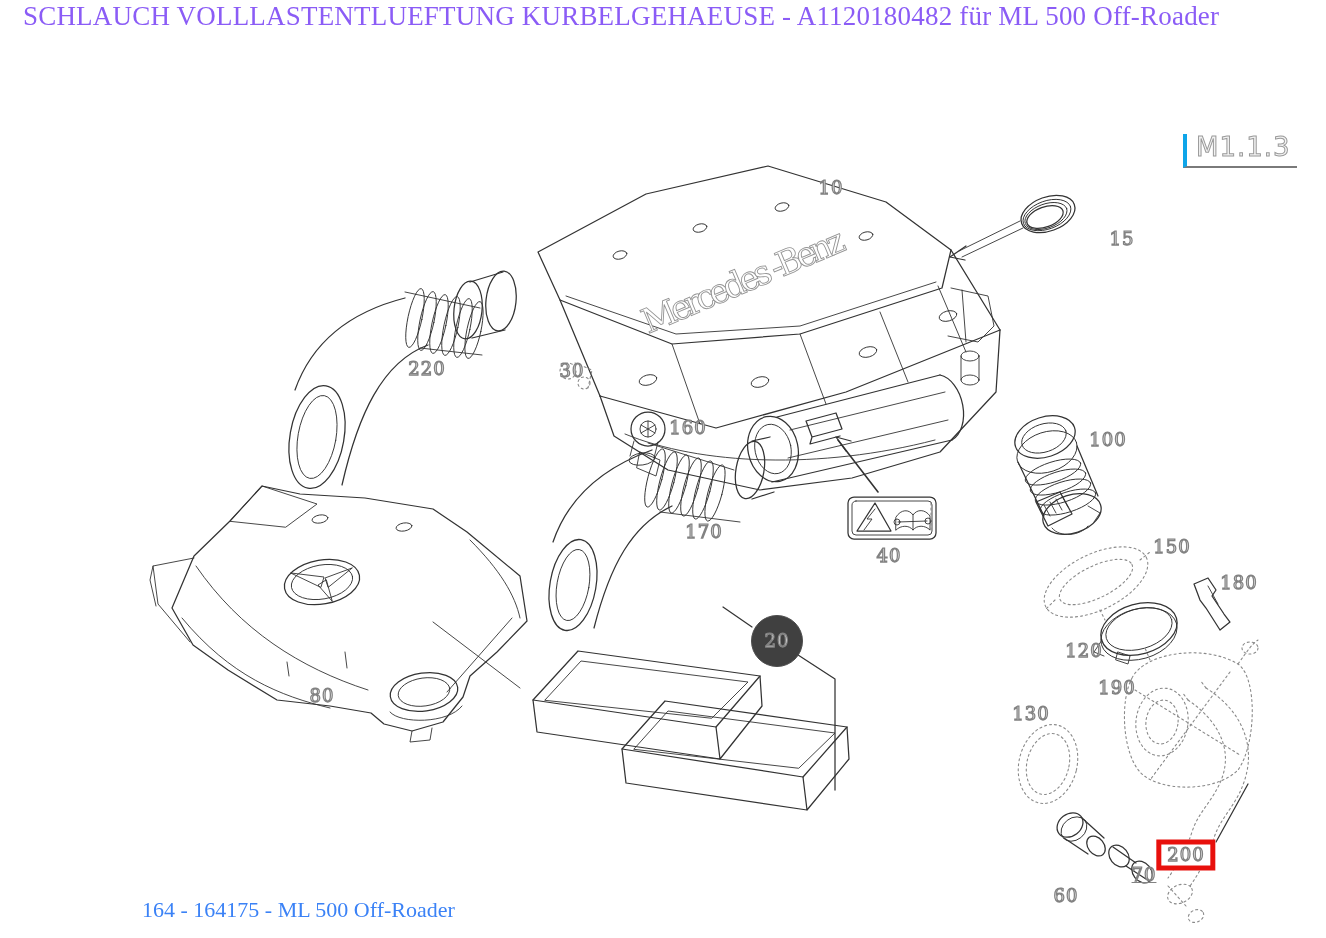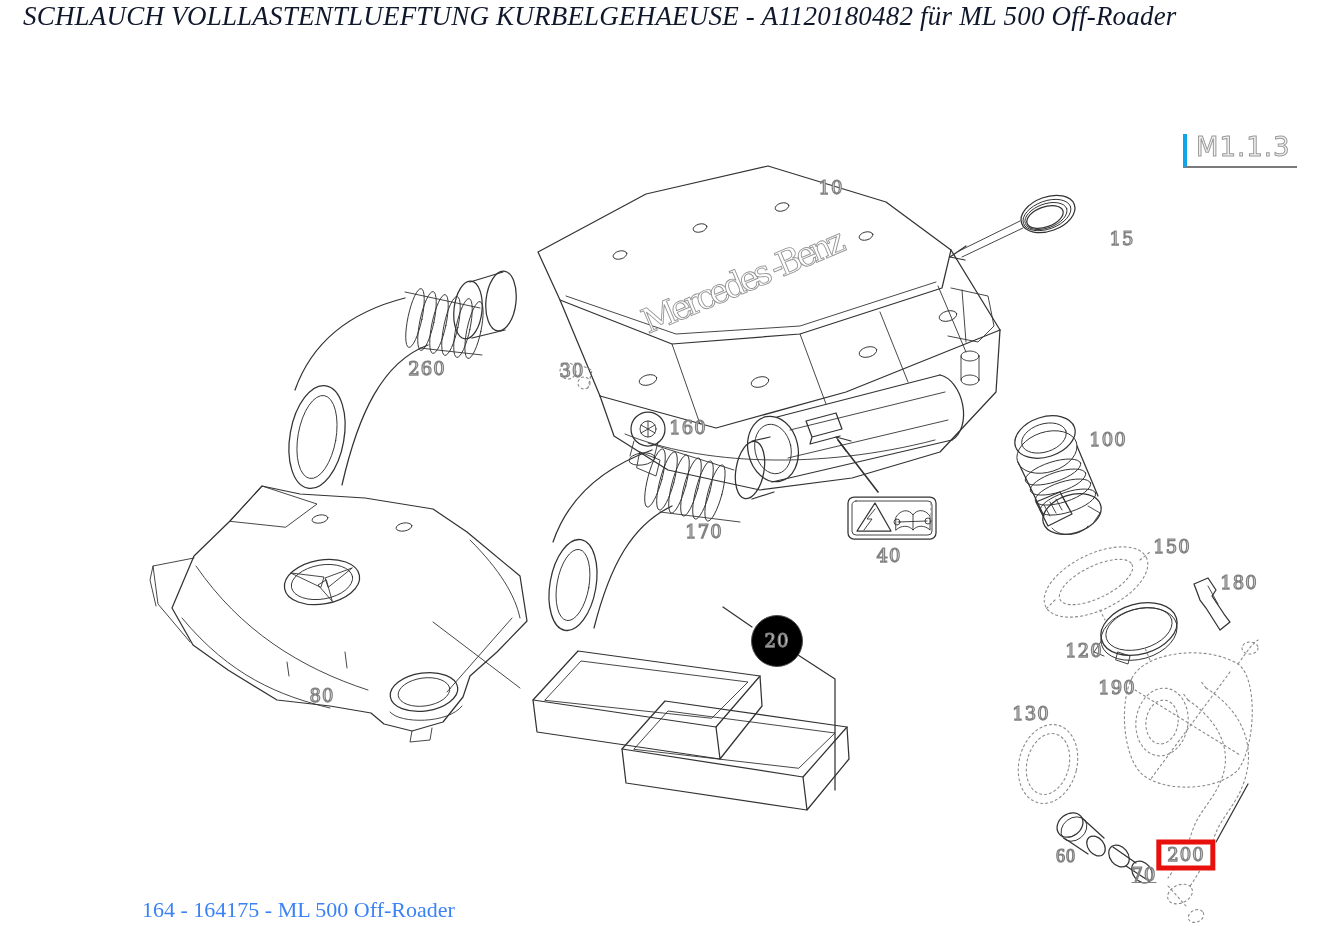--- a/index.html
+++ b/index.html
@@ -1,22 +1,22 @@
 <!DOCTYPE html>
 <html style="--hl: #e8100c; --line: #333333; --dots: #8a8a8a;"><head>
 <meta charset="utf-8">
 <style>
   html,body{margin:0;padding:0;}
   body{
     width:1326px;height:938px;position:relative;background:#ffffff;
     font-family:"Liberation Serif", serif;overflow:hidden;
   }
   #title{
-    position:absolute;left:23px;top:1px;font-size:27px;color:#0f172a;
-    white-space:nowrap;letter-spacing:.2px;font-style:italic;
+    position:absolute;left:23px;top:1px;font-size:27px;color:#8b5cf6;
+    white-space:nowrap;letter-spacing:.2px;
   }
   #footer{
     position:absolute;left:142px;top:897px;font-size:22px;color:#3b82f6;
     white-space:nowrap;
   }
   #module{
     position:absolute;left:1183px;top:134px;min-width:80px;height:28px;
     border-left:4px solid #0ea5e9;border-bottom:2px solid #7a7a7a;
     padding:0 6px 4px 9px;
     font-family:"DejaVu Sans", sans-serif;font-size:26px;line-height:26px;
@@ -33,21 +33,21 @@
   }
   #callout-layer{position:absolute;left:0;top:0;width:1326px;height:938px;}
   .callout{
     position:absolute;transform:translate(-50%,-50%);
     font-family:"DejaVu Serif", serif;font-size:18px;line-height:1;
     color:#fbfbfb;-webkit-text-stroke:1.25px #828282;
     letter-spacing:1px;white-space:nowrap;cursor:pointer;
   }
   .callout.circled{
     width:50px;height:50px;border:1.6px solid #4d4d4d;border-radius:50%;
-    display:flex;align-items:center;justify-content:center;background:#000000;text-align:center;
+    display:flex;align-items:center;justify-content:center;background:#404040;text-align:center;
   }
   .callout.highlighted{
     border:5px solid var(--hl,#e8100c);background:#fff;padding:1px 6px 2px 6px;
   }
 </style>
 </head>
 <body>
 
 <div id="title">SCHLAUCH VOLLLASTENTLUEFTUNG KURBELGEHAEUSE - A1120180482 für ML 500 Off-Roader</div>
 
@@ -271,31 +271,31 @@
     <path class="ln" d="M1216,842 L1248,784"></path>
   </g>
 
   <text class="brand" transform="translate(648,334) rotate(-23)" textLength="218">Mercedes -Benz</text>
 </svg>
 </div>
 
 <div id="callout-layer">
     <div class="callout" style="left: 831px; top: 188px;">10</div>
     <div class="callout" style="left: 1078px; top: 239px; margin-left: 44px;">15</div>
-    <div class="callout" style="left: 427px; top: 369px;">260</div>
+    <div class="callout" style="left: 427px; top: 369px;">220</div>
     <div class="callout" style="left: 540px; top: 371px; margin-left: 32px;">30</div>
     <div class="callout" style="left: 688px; top: 428px;">160</div>
     <div class="callout" style="left: 704px; top: 532px;">170</div>
     <div class="callout" style="left: 1108px; top: 440px;">100</div>
     <div class="callout" style="left: 889px; top: 556px;">40</div>
     <div class="callout" style="left: 1172px; top: 547px;">150</div>
     <div class="callout" style="left: 1239px; top: 583px;">180</div>
     <div class="callout" style="left: 1084px; top: 651px;">120</div>
     <div class="callout" style="left: 1117px; top: 688px;">190</div>
     <div class="callout" style="left: 1031px; top: 714px;">130</div>
     <div class="callout circled" style="left: 777px; top: 641px;">20</div>
     <div class="callout" style="left: 322px; top: 696px;">80</div>
-    <div class="callout" style="left: 1066px; top: 856px; font-family: Liberation Serif, serif;">60</div>
+    <div class="callout" style="left: 1066px; top: 896px;">60</div>
     <div class="callout" style="left: 1144px; top: 875px; text-decoration: underline;">70</div>
     <div class="callout highlighted" style="left: 1186px; top: 855px;">200</div>
   </div>
 
 <div id="footer">164 - 164175 - ML 500 Off-Roader</div>
 
 </body></html>

